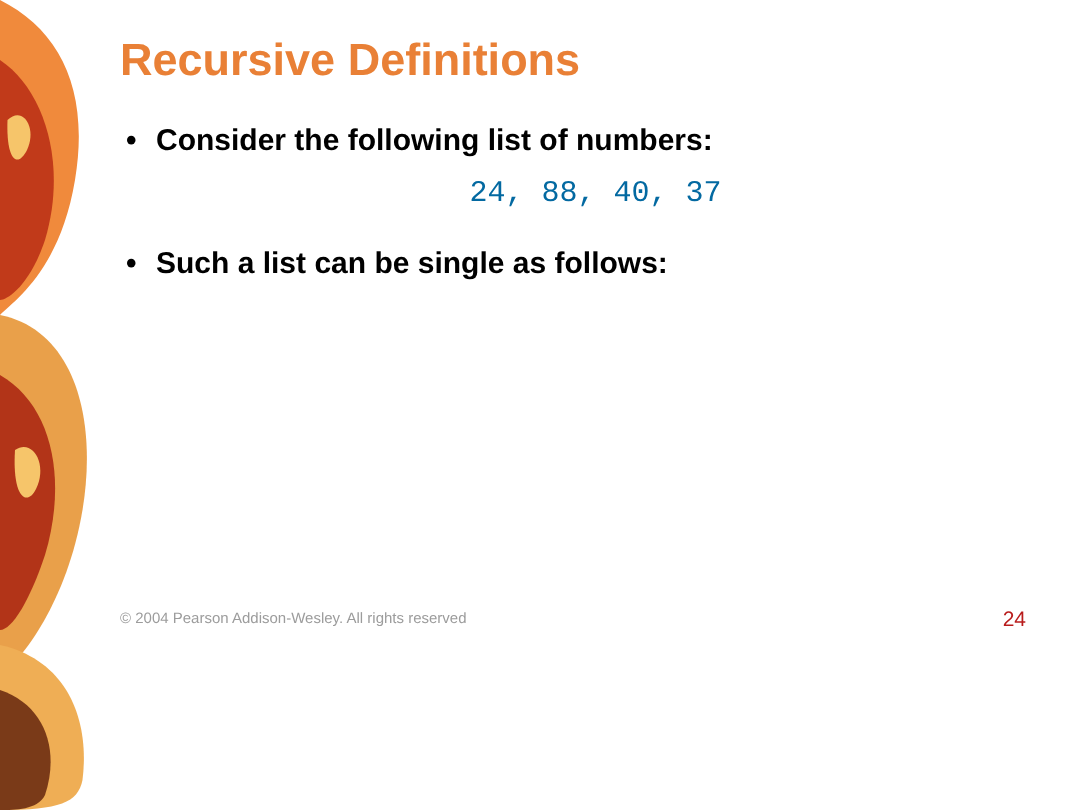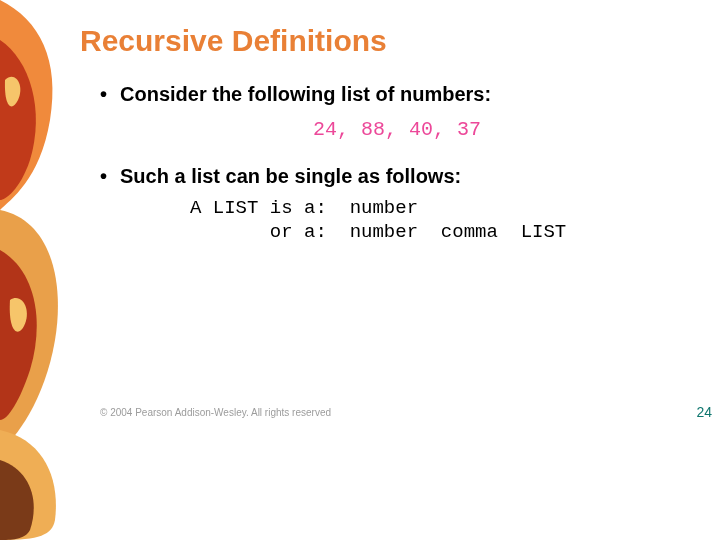--- a/index.html
+++ b/index.html
@@ -35,21 +35,21 @@
   }
   .title {
     font-size: 30px;
     font-weight: bold;
     color: #e98036;
     margin: 0 0 24px 0;
   }
   ul.bullets {
     list-style: none;
     padding: 0;
-    margin: 16px;
+    margin: 0;
   }
   ul.bullets > li {
     position: relative;
     padding-left: 24px;
     font-size: 20px;
     font-weight: bold;
     color: #000;
     margin-bottom: 20px;
     line-height: 1.25;
   }
@@ -58,48 +58,47 @@
     position: absolute;
     left: 4px;
     top: 0;
     font-size: 20px;
     color: #000;
   }
   .codeblock {
     font-family: "Courier New", Courier, monospace;
     font-size: 20px;
     font-weight: normal;
-    color: #ec4899;
+    color: #0369a1;
     text-align: center;
     margin: 10px 0 22px 0;
     white-space: pre;
   }
   .defblock {
     font-family: "Courier New", Courier, monospace;
     font-size: 19px;
     font-weight: normal;
     color: #000;
     white-space: pre;
     margin: 8px 0 22px 70px;
   }
   .footer {
     position: absolute;
     left: 80px;
     right: 20px;
     bottom: 14px;
     font-size: 10px;
     color: #9c9c9c;
-    margin-left: 20px;
   }
   .pagenum {
     position: absolute;
-    right: 8px;
+    right: 36px;
     bottom: 12px;
     font-size: 14px;
-    color: #0f766e;
+    color: #b91c1c;
   }
 </style>
 </head>
 <body>
 
 <div class="slide">
 
   <div class="sideart">
     <svg width="70" height="540" viewBox="0 0 70 540">
       <rect x="0" y="0" width="70" height="540" fill="#ffffff"></rect>
@@ -117,22 +116,20 @@
   <div class="content">
     <h1 class="title">Recursive Definitions</h1>
 
     <ul class="bullets">
       <li>
         <span>Consider the following list of numbers:</span>
         <div class="codeblock">24, 88, 40, 37</div>
       </li>
       <li>
         <span>Such a list can be single as follows:</span>
-        <div class="defblock">A LIST is a:  number
-       or a:  number  comma  LIST</div>
       </li>
     </ul>
   </div>
 
   <div class="footer">© 2004 Pearson Addison-Wesley. All rights reserved</div>
   <div class="pagenum">24</div>
 
 </div>
 
 </body></html>

